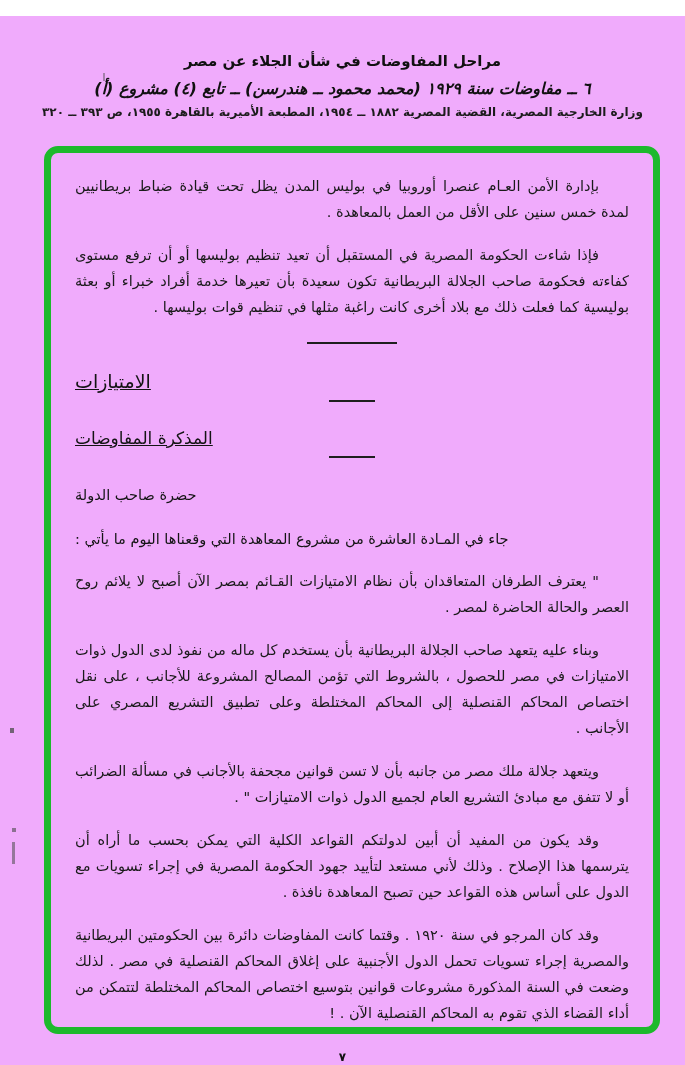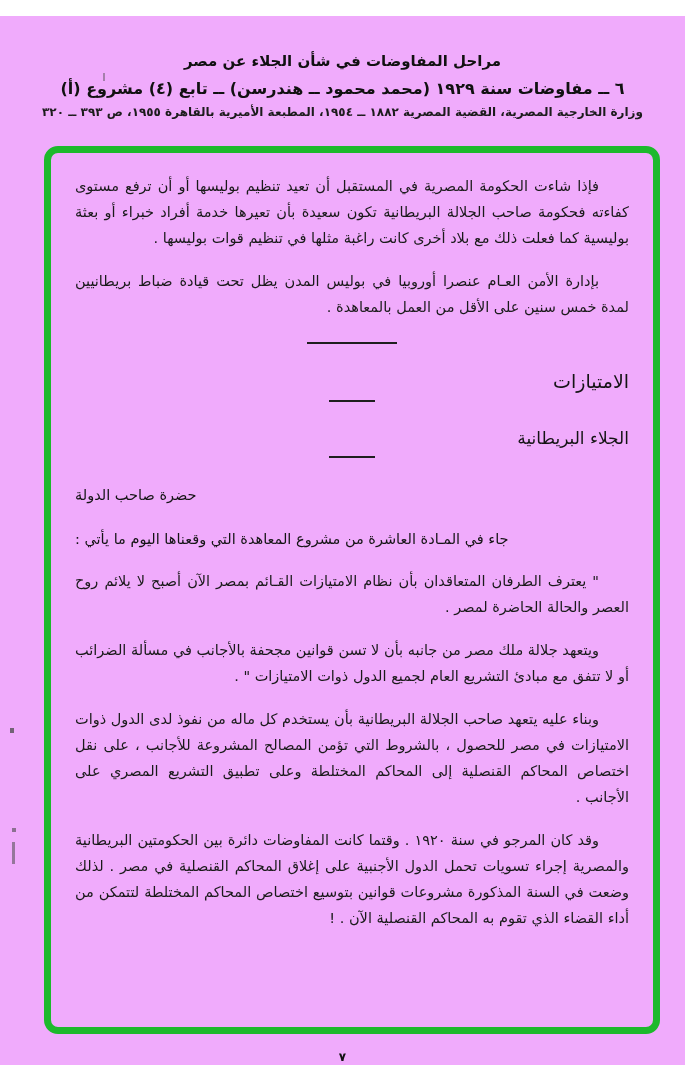--- a/index.html
+++ b/index.html
@@ -32,20 +32,21 @@
     font-size: 15px;
     font-weight: bold;
     letter-spacing: 0.5px;
     color: #111;
   }
   .hdr-line2 {
     font-size: 16px;
     font-weight: bold;
     margin-top: 9px;
     color: #111;
+    font-style: italic;
   }
   .hdr-line3 {
     font-size: 12px;
     font-weight: bold;
     margin-top: 7px;
     color: #1c1c1c;
   }
   
   .green-box {
     position: absolute;
@@ -85,23 +86,24 @@
   }
   .rule-divider {
     width: 90px;
     height: 0;
     border-top: 2px solid #1f1f1f;
     margin: 22px auto 26px auto;
   }
   .section-title {
     font-size: 19px;
     font-weight: 500;
-    text-align: right;
+    text-align: left;
     margin: 0;
     letter-spacing: 0.5px;
+    text-decoration: underline;
   }
   .title-underline {
     width: 46px;
     height: 0;
     border-top: 2px solid #1f1f1f;
     margin: 8px auto 0 auto;
   }
   .section-gap-1 { height: 26px; }
   .section-gap-2 { height: 24px; }
   
@@ -134,41 +136,42 @@
 <div class="page">
 
   <div class="page-header">
     <div class="hdr-line1">مراحل المفاوضات في شأن الجلاء عن مصر</div>
     <div class="hdr-line2">٦ ــ مفاوضات سنة ١٩٢٩ (محمد محمود ــ هندرسن) ــ تابع (٤) مشروع (أ)</div>
     <div class="hdr-line3">وزارة الخارجية المصرية، القضية المصرية ١٨٨٢ ــ ١٩٥٤، المطبعة الأميرية بالقاهرة ١٩٥٥، ص ٣٩٣ ــ ٣٢٠</div>
   </div>
 
   <div class="green-box">
 
+    <p class="para">بإدارة الأمن العـام عنصرا أوروبيا في بوليس المدن يظل تحت قيادة ضباط بريطانيين لمدة خمس سنين على الأقل من العمل بالمعاهدة .</p>
     <p class="para">فإذا شاءت الحكومة المصرية في المستقبل أن تعيد تنظيم بوليسها أو أن ترفع مستوى كفاءته فحكومة صاحب الجلالة البريطانية تكون سعيدة بأن تعيرها خدمة أفراد خبراء أو بعثة بوليسية كما فعلت ذلك مع بلاد أخرى كانت راغبة مثلها في تنظيم قوات بوليسها .</p>
-    <p class="para">بإدارة الأمن العـام عنصرا أوروبيا في بوليس المدن يظل تحت قيادة ضباط بريطانيين لمدة خمس سنين على الأقل من العمل بالمعاهدة .</p>
 
     <div class="rule-divider"></div>
 
     <h2 class="section-title">الامتيازات</h2>
     <div class="title-underline"></div>
 
     <div class="section-gap-1"></div>
 
-    <h3 class="section-title" style="font-size:17px;">الجلاء البريطانية</h3>
+    <h3 class="section-title" style="font-size:17px;">المذكرة المفاوضات</h3>
     <div class="title-underline"></div>
 
     <div class="section-gap-2"></div>
 
     <p class="salutation">حضرة صاحب الدولة</p>
     <p class="intro-line">جاء في المـادة العاشرة من مشروع المعاهدة التي وقعناها اليوم ما يأتي :</p>
 
     <p class="para">" يعترف الطرفان المتعاقدان بأن نظام الامتيازات القـائم بمصر الآن أصبح لا يلائم روح العصر والحالة الحاضرة لمصر .</p>
+    <p class="para">وبناء عليه يتعهد صاحب الجلالة البريطانية بأن يستخدم كل ماله من نفوذ لدى الدول ذوات الامتيازات في مصر للحصول ، بالشروط التي تؤمن المصالح المشروعة للأجانب ، على نقل اختصاص المحاكم القنصلية إلى المحاكم المختلطة وعلى تطبيق التشريع المصري على الأجانب .</p>
     <p class="para">ويتعهد جلالة ملك مصر من جانبه بأن لا تسن قوانين مجحفة بالأجانب في مسألة الضرائب أو لا تتفق مع مبادئ التشريع العام لجميع الدول ذوات الامتيازات " .</p>
-    <p class="para">وبناء عليه يتعهد صاحب الجلالة البريطانية بأن يستخدم كل ماله من نفوذ لدى الدول ذوات الامتيازات في مصر للحصول ، بالشروط التي تؤمن المصالح المشروعة للأجانب ، على نقل اختصاص المحاكم القنصلية إلى المحاكم المختلطة وعلى تطبيق التشريع المصري على الأجانب .</p>
+    <p class="para">وقد يكون من المفيد أن أبين لدولتكم القواعد الكلية التي يمكن بحسب ما أراه أن يترسمها هذا الإصلاح . وذلك لأني مستعد لتأييد جهود الحكومة المصرية في إجراء تسويات مع الدول على أساس هذه القواعد حين تصبح المعاهدة نافذة .</p>
     <p class="para">وقد كان المرجو في سنة ١٩٢٠ . وقتما كانت المفاوضات دائرة بين الحكومتين البريطانية والمصرية إجراء تسويات تحمل الدول الأجنبية على إغلاق المحاكم القنصلية في مصر . لذلك وضعت في السنة المذكورة مشروعات قوانين بتوسيع اختصاص المحاكم المختلطة لتتمكن من أداء القضاء الذي تقوم به المحاكم القنصلية الآن . !</p>
 
   </div>
 
   <div class="page-footer">
     <span class="page-number">٧</span>
   </div>
 
   <div class="artifact a1"></div>
   <div class="artifact a2"></div>

